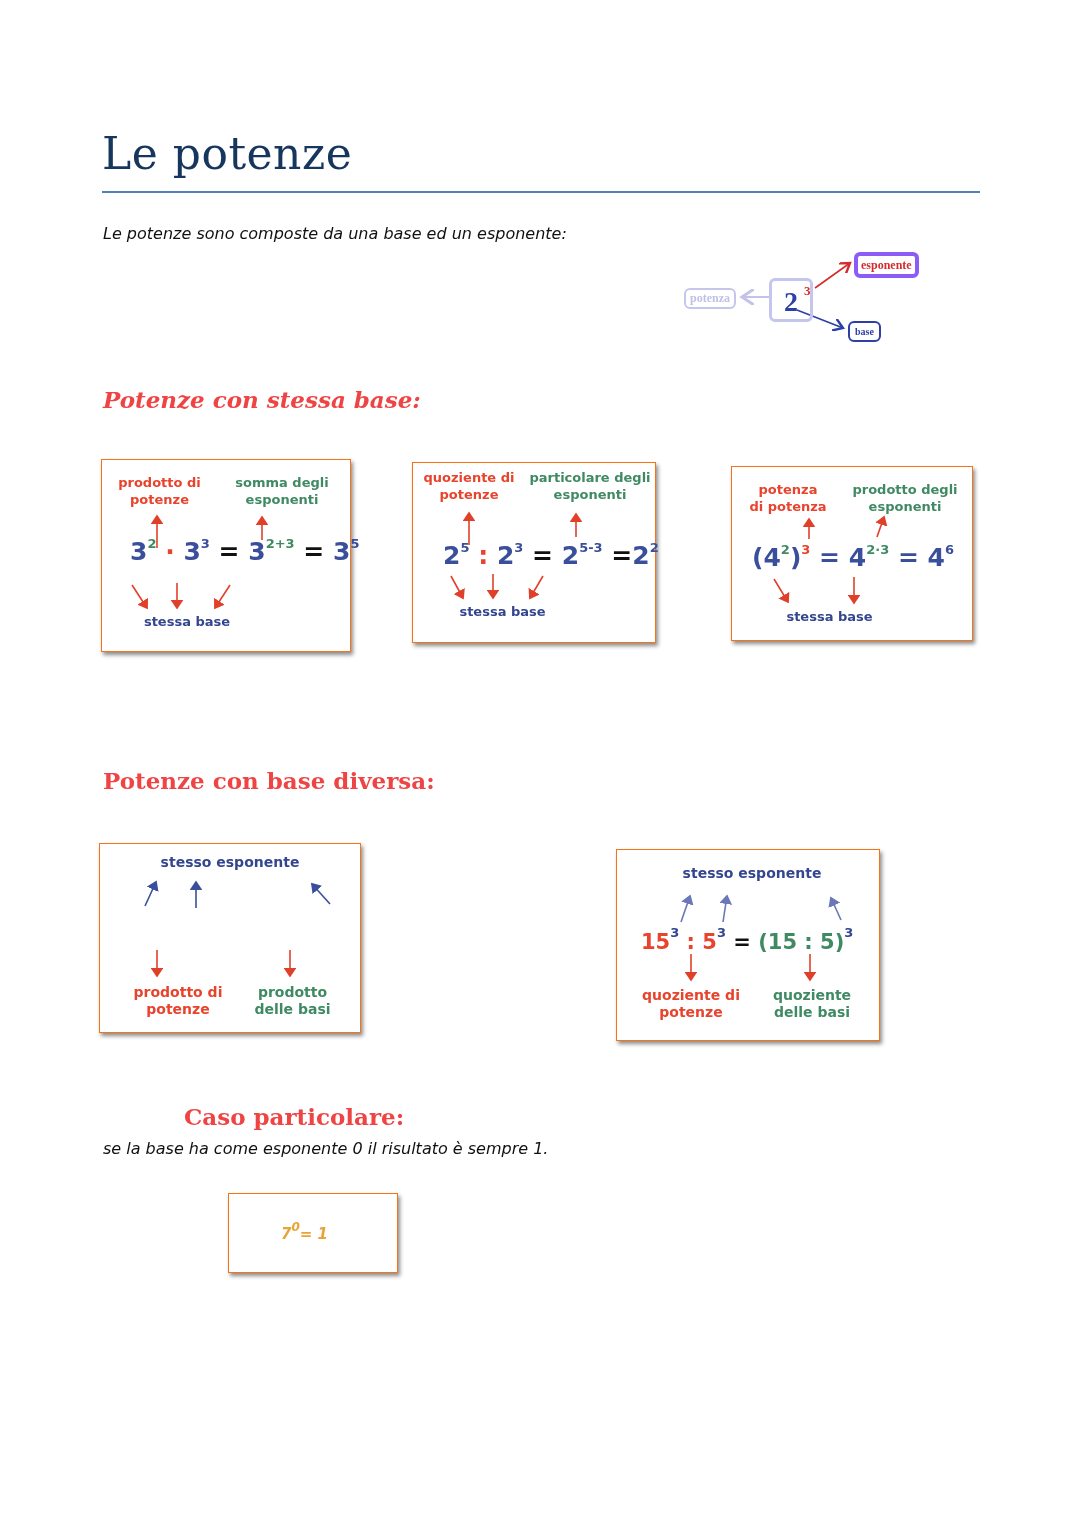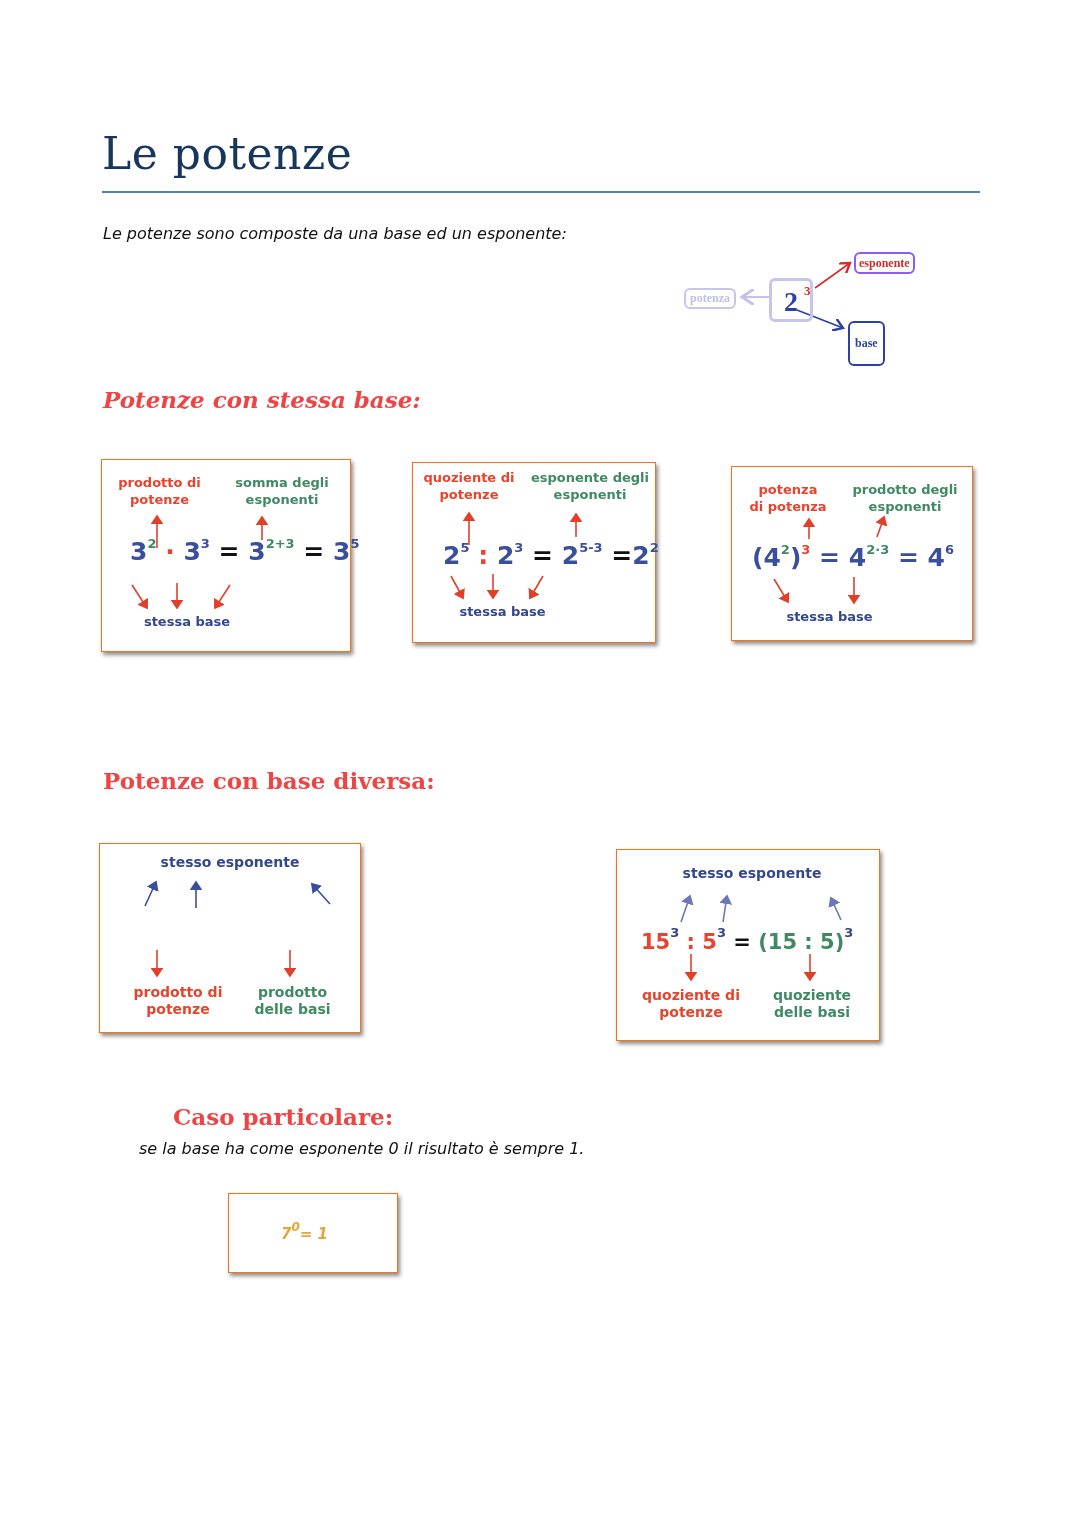--- a/index.html
+++ b/index.html
@@ -3,21 +3,21 @@
 <meta charset="utf-8">
 <style>
   html, body { margin: 0; padding: 0; }
   body { width: 1080px; height: 1527px; background: #ffffff; position: relative; overflow: hidden; font-family: "Liberation Sans", sans-serif; }
   .abs { position: absolute; }
   .title { left: 102px; top: 128px; font-family: "DejaVu Serif", "Liberation Serif", serif; font-size: 44px; color: #17365d; letter-spacing: 0.5px; }
   .title-rule { left: 102px; top: 191px; width: 878px; height: 2px; background: #4f81bd; }
   .intro { left: 103px; top: 224px; font-family: "DejaVu Sans", sans-serif; font-style: italic; font-size: 16px; color: #111; }
   .h2 { font-family: "DejaVu Serif", "Liberation Serif", serif; font-weight: bold; color: #ef4444; font-size: 23px; }
   .h2.italic { font-style: italic; }
-  .para { font-family: "DejaVu Sans", sans-serif; font-style: italic; font-size: 16px; color: #111; margin-left: 36px; }
+  .para { font-family: "DejaVu Sans", sans-serif; font-style: italic; font-size: 16px; color: #111; }
   .card { background: #fff; border: 1px solid #f97316; box-shadow: 2px 3px 4px rgba(0,0,0,0.45); }
   .lbl { position: absolute; font-family: "DejaVu Sans", sans-serif; font-weight: bold; font-size: 13px; text-align: center; line-height: 17px; white-space: nowrap; }
   .red { color: #e8432c; }
   .green { color: #3f8a63; }
   .blue { color: #3a4f9b; }
   .navy { color: #34468f; }
   .black { color: #111; }
   .eq { position: absolute; font-family: "DejaVu Sans", sans-serif; font-weight: bold; font-size: 25px; white-space: nowrap; }
   .eq sup { font-size: 13px; vertical-align: 12px; }
   svg.arrows { position: absolute; left: 0; top: 0; overflow: visible; }
@@ -45,22 +45,22 @@
     </defs>
     <line x1="135" y1="40" x2="170" y2="15" stroke="#d62b2b" stroke-width="1.6" marker-end="url(#mRed)"></line>
     <line x1="117" y1="62" x2="163" y2="80" stroke="#2e3fa6" stroke-width="1.6" marker-end="url(#mBlue)"></line>
     <line x1="90" y1="49" x2="62" y2="49" stroke="#c3c3ea" stroke-width="2" marker-end="url(#mLav)"></line>
   </svg>
   <div class="abs diagram-box" style="left:89px; top:30px; width:44px; height:44px; border:3px solid #c5c6ee; box-sizing:border-box;">
     <span class="abs" style="left:12px; top:5px; font-size:28px; color:#2e3fa6;">2</span>
     <span class="abs" style="left:32px; top:2px; font-size:13px; color:#d62b2b;">3</span>
   </div>
   <div class="abs diagram-box" style="left:4px; top:40px; padding:0 4px; font-size:12px; line-height:17px; color:#c0c0e6; border:2px solid #c5c6ee;">potenza</div>
-  <div class="abs diagram-box" style="left:174px; top:4px; padding:0 3px; font-size:12px; line-height:18px; color:#d62b2b; border:2px solid #8b5cf6;">esponente</div>
-  <div class="abs diagram-box" style="left:168px; top:73px; padding:12px 5px; font-size:12px; line-height:17px; color:#2e3fa6; border:2px solid #2e3fa6;">base</div>
+  <div class="abs diagram-box" style="left:174px; top:4px; padding:0 3px; font-size:12px; line-height:18px; color:#d62b2b; border:4px solid #8b5cf6;">esponente</div>
+  <div class="abs diagram-box" style="left:168px; top:73px; padding:0 5px; font-size:10px; line-height:17px; color:#2e3fa6; border:2px solid #2e3fa6;">base</div>
 </div>
 
 <div class="abs h2 italic" style="left:103px; top:386px;">Potenze con stessa base:</div>
 
 <div class="abs card" style="left:101px; top:459px; width:248px; height:191px;">
   <div class="lbl red" style="left:10px; top:14px; width:95px;">
     <div>prodotto di</div>
       <div>potenze</div>
   </div>
   <div class="lbl green" style="left:125px; top:14px; width:110px;">
@@ -92,21 +92,21 @@
     </g>
   </svg>
 </div>
 
 <div class="abs card" style="left:412px; top:462px; width:242px; height:179px;">
   <div class="lbl red" style="left:6px; top:6px; width:100px;">
     <div>quoziente di</div>
       <div>potenze</div>
   </div>
   <div class="lbl green" style="left:113px; top:6px; width:128px;">
-    <div>esponente degli</div>
+    <div>particolare degli</div>
       <div>esponenti</div>
   </div>
   <div class="eq" style="left:30px; top:77px;">
     <span class="blue">2</span><sup class="blue">5</sup>
     <span class="red">:</span>
     <span class="blue">2</span><sup class="blue">3</sup>
     <span class="black">=</span>
     <span class="blue">2</span><sup class="blue">5-3</sup>
     <span class="black">=</span><span class="blue">2</span><sup class="blue">2</sup>
   </div>
@@ -223,20 +223,20 @@
       <line x1="106" y1="72" x2="110" y2="46" marker-end="url(#b5)"></line>
       <line x1="224" y1="70" x2="214" y2="48" marker-end="url(#b5)"></line>
     </g>
     <g stroke="#e0402a" stroke-width="1.6" fill="none">
       <line x1="74" y1="104" x2="74" y2="130" marker-end="url(#r5)"></line>
       <line x1="193" y1="104" x2="193" y2="130" marker-end="url(#r5)"></line>
     </g>
   </svg>
 </div>
 
-<div class="abs h2" style="left:173px; top:1103px;">Caso particolare:</div>
+<div class="abs h2" style="left:184px; top:1103px;">Caso particolare:</div>
 <div class="abs para" style="left:103px; top:1139px;">se la base ha come esponente 0 il risultato è sempre 1.</div>
 
 <div class="abs card" style="left:228px; top:1193px; width:168px; height:78px;">
   <div class="abs" style="left:52px; top:26px; font-family:'DejaVu Sans', sans-serif; font-style:italic; font-weight:bold; font-size:15px; color:#e8a33a; white-space:nowrap;text-align:right;">
     <span>7</span><sup style="font-size:12px; vertical-align:8px;">0</sup><span>= 1</span>
   </div>
 </div>
 
 </body></html>

